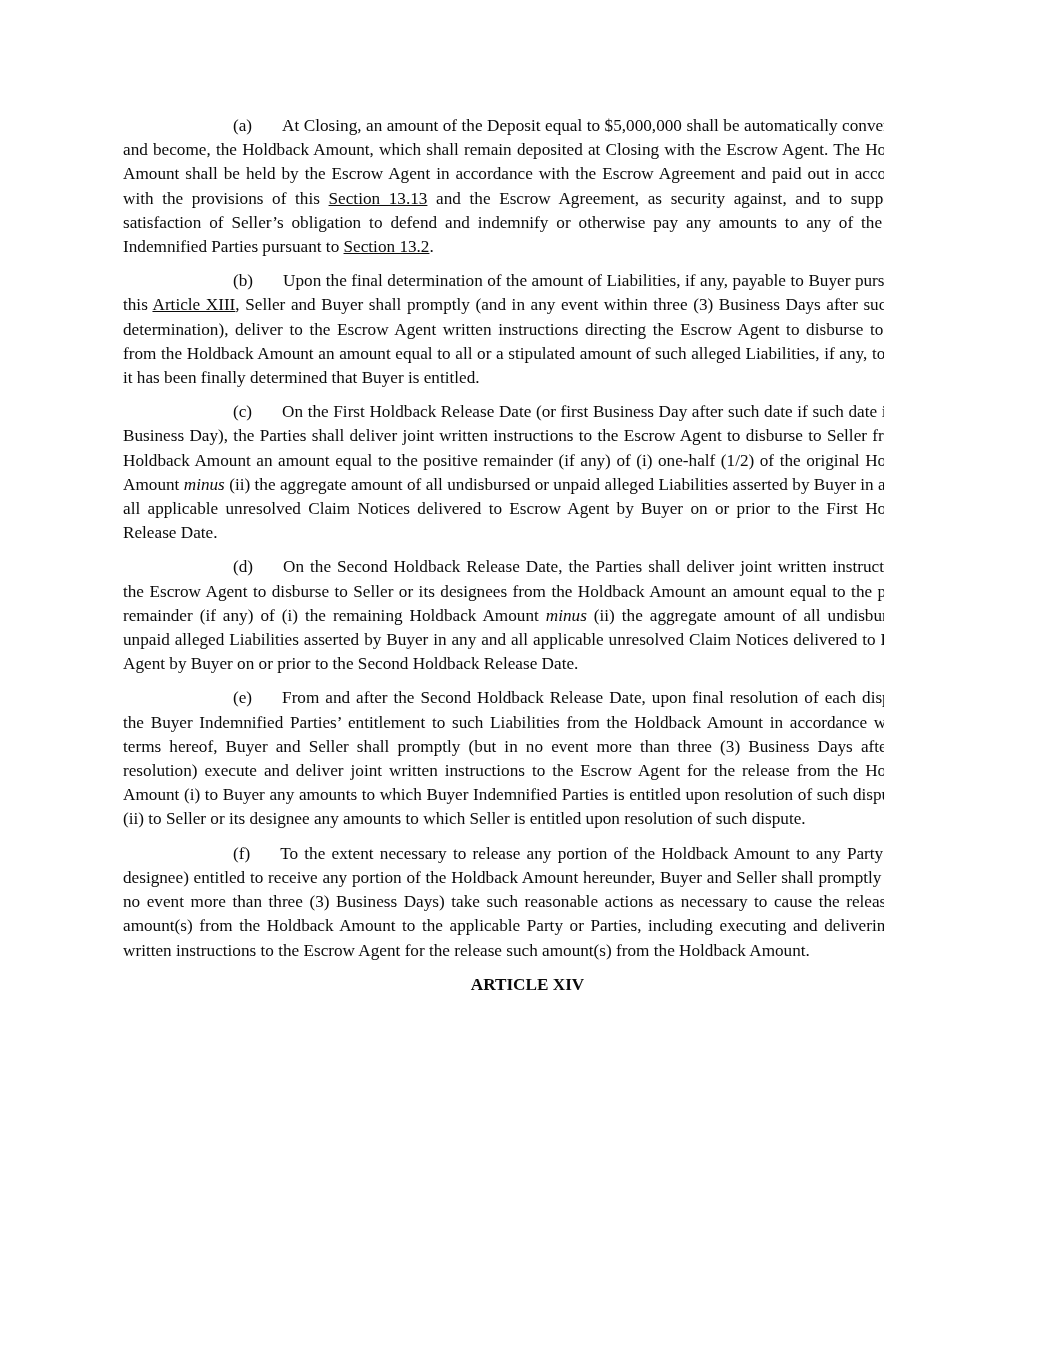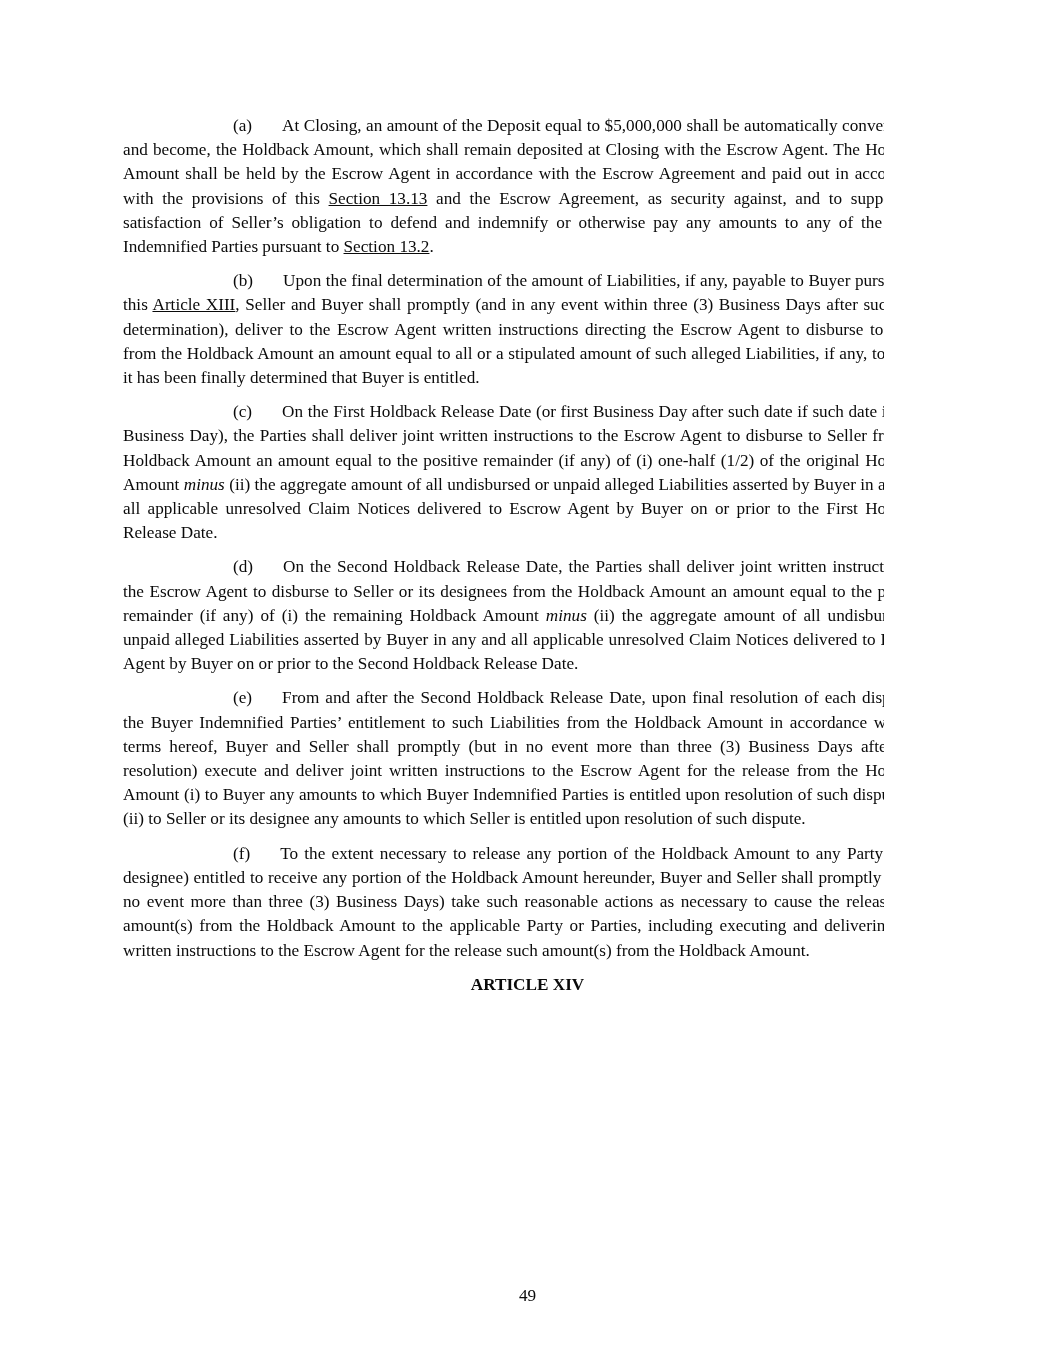--- a/index.html
+++ b/index.html
@@ -77,14 +77,13 @@
     <p class="para"><span>(f)</span><span class="tab tab-para"></span><span><span>To the extent necessary to release any portion of the Holdback Amount to any Party (or its designee) entitled to receive any portion of the Holdback Amount hereunder, Buyer and Seller shall promptly (but in no event more than three (3) Business Days) take such reasonable actions as necessary to cause the release such amount(s) from the Holdback Amount to the applicable Party or Parties, including executing and delivering joint written instructions to the Escrow Agent for the release such amount(s) from the Holdback Amount.</span></span></p>
 
     <div class="article-heading">
       <div>ARTICLE XIV</div>
     </div>
 
 
 
   </div>
 
-  <div class="page-number">49</div>
 </div>
 
 </body></html>

